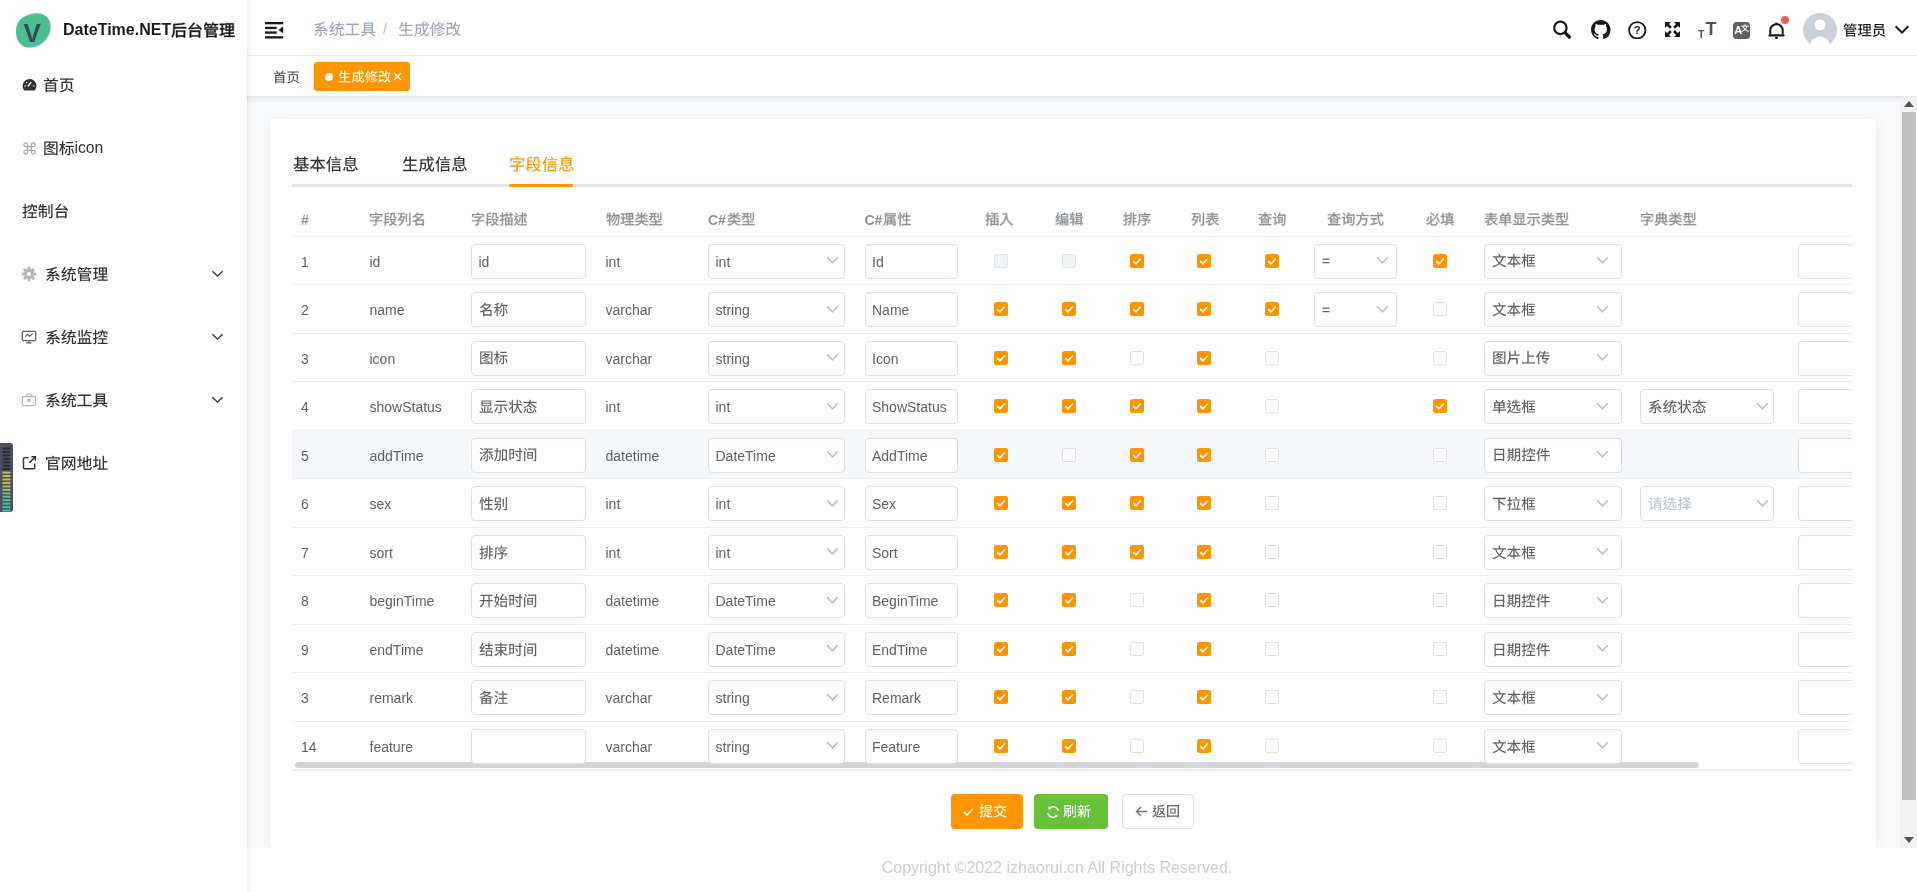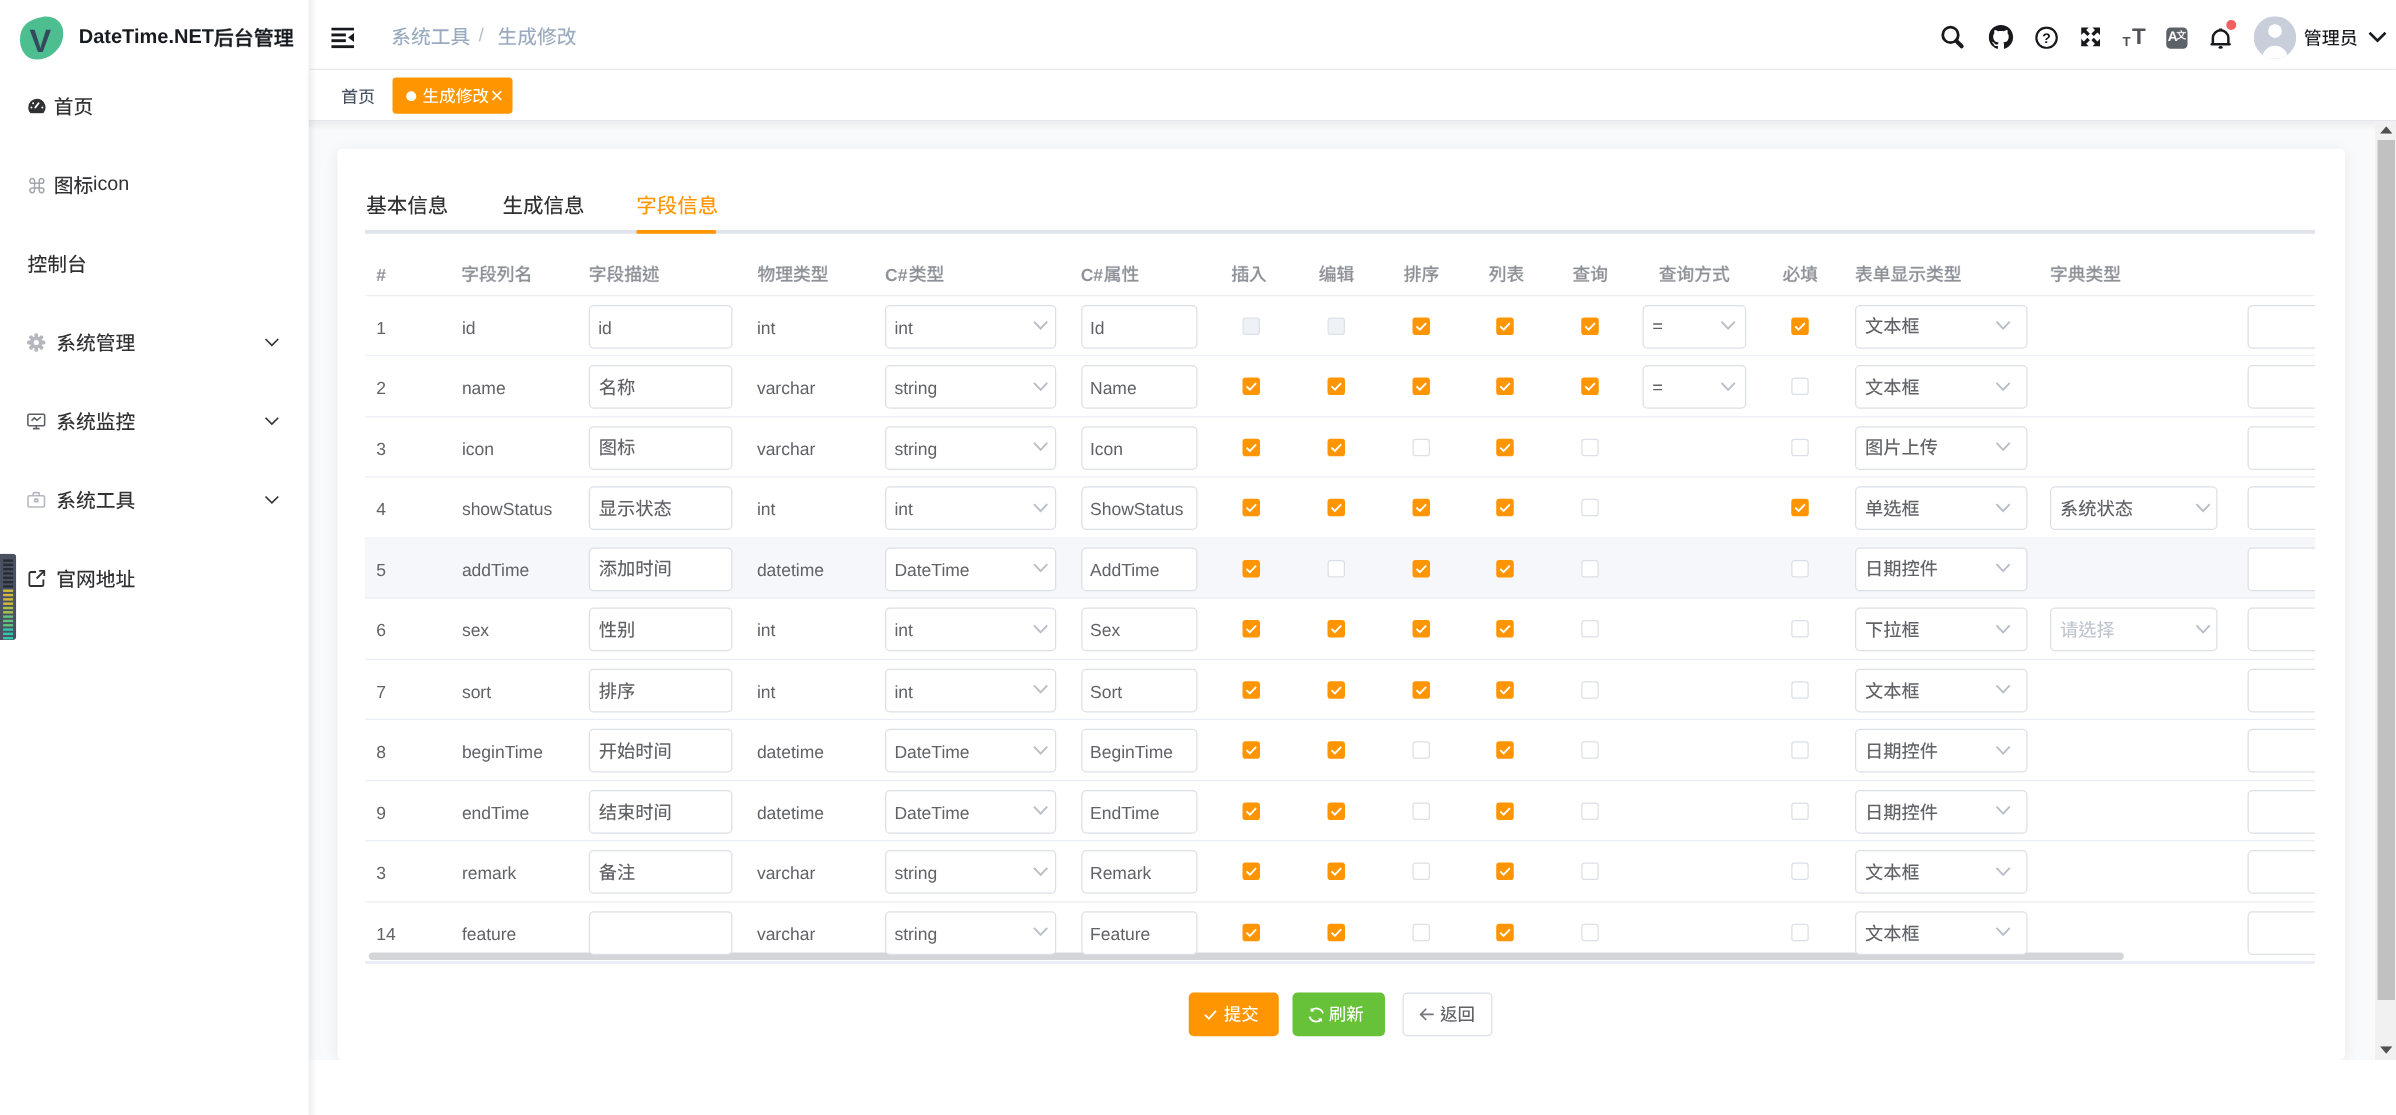--- a/index.html
+++ b/index.html
@@ -302,20 +302,21 @@
     <svg class="ab" style="left:1134.5px;top:805.5px" width="13" height="11" viewBox="0 0 13 11">
       <path d="M12 5.5H1.8M6 1 1.5 5.5 6 10" stroke="#73767d" stroke-width="1.4" fill="none"></path>
     </svg>
     <svg class="ab" style="left:1151.5px;top:801.0px;" width="28.0" height="20">
       <g fill="#606266" transform="translate(0,15.37) scale(0.01400,-0.01400)">
         <use href="#g8fd4" x="0"></use>
         <use href="#g56de" x="1000"></use>
       </g>
     </svg>
     <div class="ab" style="left:247px;top:848px;width:1670px;height:44px;background:#fff"></div>
+    <div class="ab" style="left:247px;top:858.5px;width:1620px;text-align:center;font-size:16px;color:#c8ccd4">Copyright ©2022 izhaorui.cn All Rights Reserved.</div>
     <div class="ab" style="left:1900px;top:97px;width:17px;height:751px;background:#f1f1f1"></div>
     <div class="ab" style="left:1901.5px;top:112px;width:14px;height:688px;background:#c1c1c1"></div>
     <svg class="ab" style="left:1903.5px;top:101px" width="10" height="6" viewBox="0 0 10 6">
       <path d="M5 0l5 6H0z" fill="#505050"></path>
     </svg>
     <svg class="ab" style="left:1903.5px;top:837px" width="10" height="6" viewBox="0 0 10 6">
       <path d="M5 6l5-6H0z" fill="#505050"></path>
     </svg>
     <div class="ab" style="left:247px;top:0;width:6px;height:892px;background:linear-gradient(to right,rgba(0,21,41,.07),rgba(0,21,41,0))"></div>
     <div class="ab" style="left:292px;top:198px;width:1560px;height:573px;overflow:hidden">

